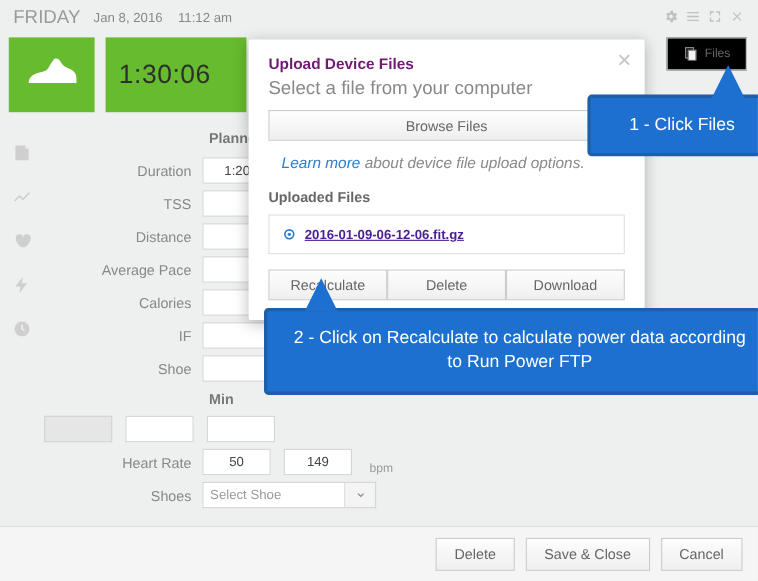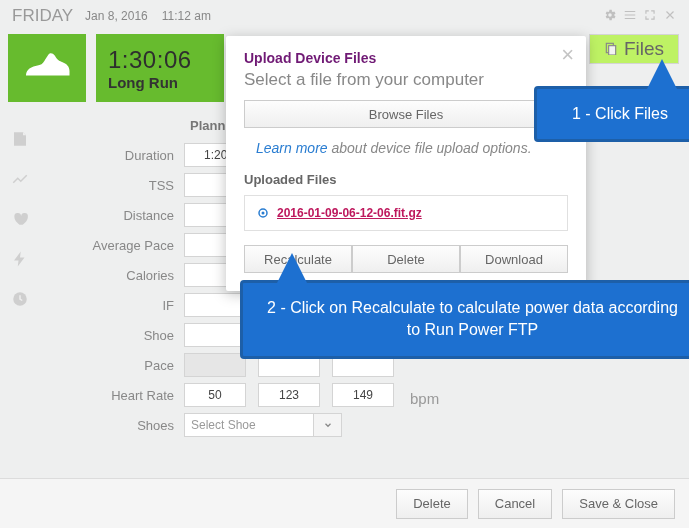--- a/index.html
+++ b/index.html
@@ -10,59 +10,59 @@
   .date, .time { font-size: 12px; color: #888; margin-right: 14px; }
   .hdr-icons { margin-left: auto; display: flex; gap: 6px; color: #bbb; }
   .hdr-icons span { cursor: pointer; }
   
   .title-row { display: flex; align-items: stretch; padding: 4px 10px 8px 8px; gap: 10px; }
   .activity-icon { width: 78px; height: 68px; background: #67bb2e; display: flex; align-items: center; justify-content: center; }
   .activity-icon svg { width: 48px; height: 40px; fill: #fff; }
   .activity-meta { flex: 0 0 128px; background: #67bb2e; color: #333; padding: 8px 12px; display: flex; flex-direction: column; justify-content: center; }
   .activity-time { font-size: 24px; color: #2e2e2e; font-weight: 400; letter-spacing: 0.5px; }
   .activity-name { font-size: 15px; color: #333; font-weight: 600; }
-  .files-btn { margin-left: auto; align-self: flex-start; display: flex; align-items: center; gap: 6px; background: #bef264; border: 1px solid #d4d4d4; height: 30px; padding: 0 14px; font-size: 19px; color: #666; cursor: pointer; }
+  .files-btn { margin-left: auto; align-self: flex-start; display: flex; align-items: center; gap: 6px; background: #000000; border: 1px solid #d4d4d4; height: 30px; padding: 0 14px; font-size: 11px; color: #666; cursor: pointer; }
   
   .main { display: flex; }
   .sidebar { width: 40px; display: flex; flex-direction: column; align-items: center; padding-top: 20px; gap: 22px; color: #ccc; background: #eeefef; }
   .sidebar .sicon { width: 18px; height: 18px; cursor: pointer; }
   
   .content { flex: 1; background: #eeefef; padding: 0px 20px 10px 0; }
   
   .sect-head { font-weight: 700; color: #777; font-size: 13px; padding: 8px 0 8px 150px; }
   .row { display: flex; align-items: center; height: 28px; margin-bottom: 2px; }
   .lbl { width: 144px; text-align: right; padding-right: 10px; color: #888; font-size: 13px; }
   .inp { height: 24px; border: 1px solid #d4d4d4; background: #fff; padding: 0 6px; font-size: 12px; color: #444; }
   .w80 { width: 80px; text-align: center; }
   .min-head { display: flex; padding-left: 150px; gap: 14px; font-weight: 700; color: #777; font-size: 13px; margin-top: 6px; margin-bottom: 6px; }
   .min-head span { width: 62px; text-align: left; }
   .trio { display: flex; gap: 12px; align-items: flex-end; }
   .trio .inp { width: 62px; text-align: center; }
   .trio .disabled { background: #e6e6e6; }
-  .unit { color: #999; font-size: 15px; margin-left: 4px; }
+  .unit { color: #999; font-size: 11px; margin-left: 4px; }
   
   .select-wrap { display: flex; }
   .select-wrap .inp { width: 130px; text-align: left; color: #999; }
   .select-wrap .caret { width: 28px; height: 24px; border: 1px solid #d4d4d4; border-left: none; background: #f4f4f4; display: flex; align-items: center; justify-content: center; color: #888; cursor: pointer; }
   
   .footer { position: absolute; bottom: 0; left: 0; right: 0; height: 50px; border-top: 1px solid #dcdcdc; background: #f5f5f5; display: flex; align-items: center; justify-content: flex-end; gap: 10px; padding: 0 14px; }
   .footer button { height: 30px; padding: 0 16px; background: linear-gradient(#fdfdfd,#efefef); border: 1px solid #ccc; color: #666; font-size: 13px; cursor: pointer; }
   
   
   .dialog { position: absolute; top: 36px; left: 226px; width: 360px; background: #fff; border-radius: 2px; box-shadow: 0 3px 14px rgba(0,0,0,0.25); padding: 14px 18px 18px; z-index: 10; }
   .dlg-close { position: absolute; top: 8px; right: 12px; color: #c4c4c4; font-size: 22px; cursor: pointer; line-height: 1; }
   .dlg-title { font-weight: 700; color: #701a75; font-size: 14px; margin-bottom: 4px; }
   .dlg-sub { color: #888; font-size: 17px; margin-bottom: 10px; }
   .dlg-btn-full { width: 100%; height: 28px; background: linear-gradient(#fdfdfd,#efefef); border: 1px solid #ccc; color: #666; font-size: 13px; cursor: pointer; }
   .dlg-learn { font-size: 14px; font-style: italic; color: #888; margin: 12px 12px 16px; }
   .dlg-learn a { color: #2a7dd1; text-decoration: none; }
   .dlg-upl-head { font-weight: 700; color: #666; font-size: 13px; margin-bottom: 8px; }
   .file-box { border: 1px solid #e0e0e0; padding: 10px 12px; display: flex; align-items: center; gap: 8px; margin-bottom: 14px; }
   .file-box .dot { width: 12px; height: 12px; fill: #2a7dd1; }
-  .file-box a { color: #be185d; font-size: 12px; font-weight: 600; text-decoration: underline; }
+  .file-box a { color: #4c1d95; font-size: 12px; font-weight: 600; text-decoration: underline; }
   .dlg-actions { display: flex; gap: 0; }
   .dlg-actions button { flex: 1; height: 28px; background: linear-gradient(#fdfdfd,#efefef); border: 1px solid #ccc; color: #666; font-size: 13px; cursor: pointer; }
   
   
   .callout { position: absolute; background: #1d70d0; color: #fff; font-size: 16px; border: 3px solid #1d5fa8; border-radius: 4px; padding: 14px 18px; z-index: 20; line-height: 1.4; text-align: center; }
   .callout::before { content: ""; position: absolute; width: 0; height: 0; }
   .c1 { top: 86px; left: 534px; width: 172px; }
   .c1::before { top: -30px; left: 110px; border-left: 15px solid transparent; border-right: 15px solid transparent; border-bottom: 30px solid #1d70d0; }
   .c2 { top: 280px; left: 240px; width: 465px; }
   .c2::before { top: -30px; left: 34px; border-left: 15px solid transparent; border-right: 15px solid transparent; border-bottom: 30px solid #1d70d0; }
@@ -102,21 +102,20 @@
 </div>
 
 <div class="title-row">
   <div class="activity-icon">
     <svg viewBox="0 0 64 48">
         <path d="M4 34c0-6 4-10 10-12l8-2c4-1 6-4 8-8l4-6c2-3 6-2 8 1 2 3 4 7 10 9 6 2 10 6 10 12v6H4z"></path>
       </svg>
   </div>
   <div class="activity-meta">
     <div class="activity-time">1:30:06</div>
-    <div class="activity-name">Long Run</div>
   </div>
   <button class="files-btn">
     <span>
       <svg width="14" height="14" viewBox="0 0 24 24" fill="none" stroke="#888" stroke-width="2">
           <rect x="4" y="4" width="12" height="16"></rect>
           <rect x="8" y="8" width="12" height="16" fill="#f2f2f2"></rect>
         </svg>
     </span>
     <span>Files</span>
   </button>
@@ -170,33 +169,34 @@
       <input class="inp w80" style="">
       <span style="width:70px"></span>
       <span class="faded">86</span>
       <span class="faded" style="margin-left:20px">IF</span>
     </div>
     <div class="row">
         <div class="lbl">Shoe</div>
         <input class="inp w80" style="">
       </div>
 
-    <div class="row">
-        <div class="lbl">Pace</div>
+    <div class="min-head">
+      <span>Min</span>
+    </div>
+    <div class="row">
       <div class="trio">
         <input class="inp disabled" disabled="" style="">
         <input class="inp faded" style="">
         <input class="inp faded" style="">
       </div>
     </div>
     <div class="row">
         <div class="lbl">Heart Rate</div>
       <div class="trio">
         <input class="inp" value="50" style="">
-        <input class="inp" value="123" style="">
         <input class="inp" value="149" style="">
         <span class="unit">bpm</span>
       </div>
     </div>
 
     <div class="row">
         <div class="lbl">Shoes</div>
       <div class="select-wrap">
         <input class="inp" value="Select Shoe" style="">
         <div class="caret">
@@ -204,22 +204,22 @@
               <polyline points="6 9 12 15 18 9"></polyline>
             </svg>
         </div>
       </div>
     </div>
   </div>
 </div>
 
 <div class="footer">
   <button>Delete</button>
+  <button>Save &amp; Close</button>
   <button>Cancel</button>
-  <button>Save &amp; Close</button>
 </div>
 
 <div class="dialog">
   <span class="dlg-close">×</span>
   <div class="dlg-title">Upload Device Files</div>
   <div class="dlg-sub">Select a file from your computer</div>
   <button class="dlg-btn-full">Browse Files</button>
   <div class="dlg-learn">
     <a href="#">Learn more</a><span> about device file upload options.</span>
   </div>

